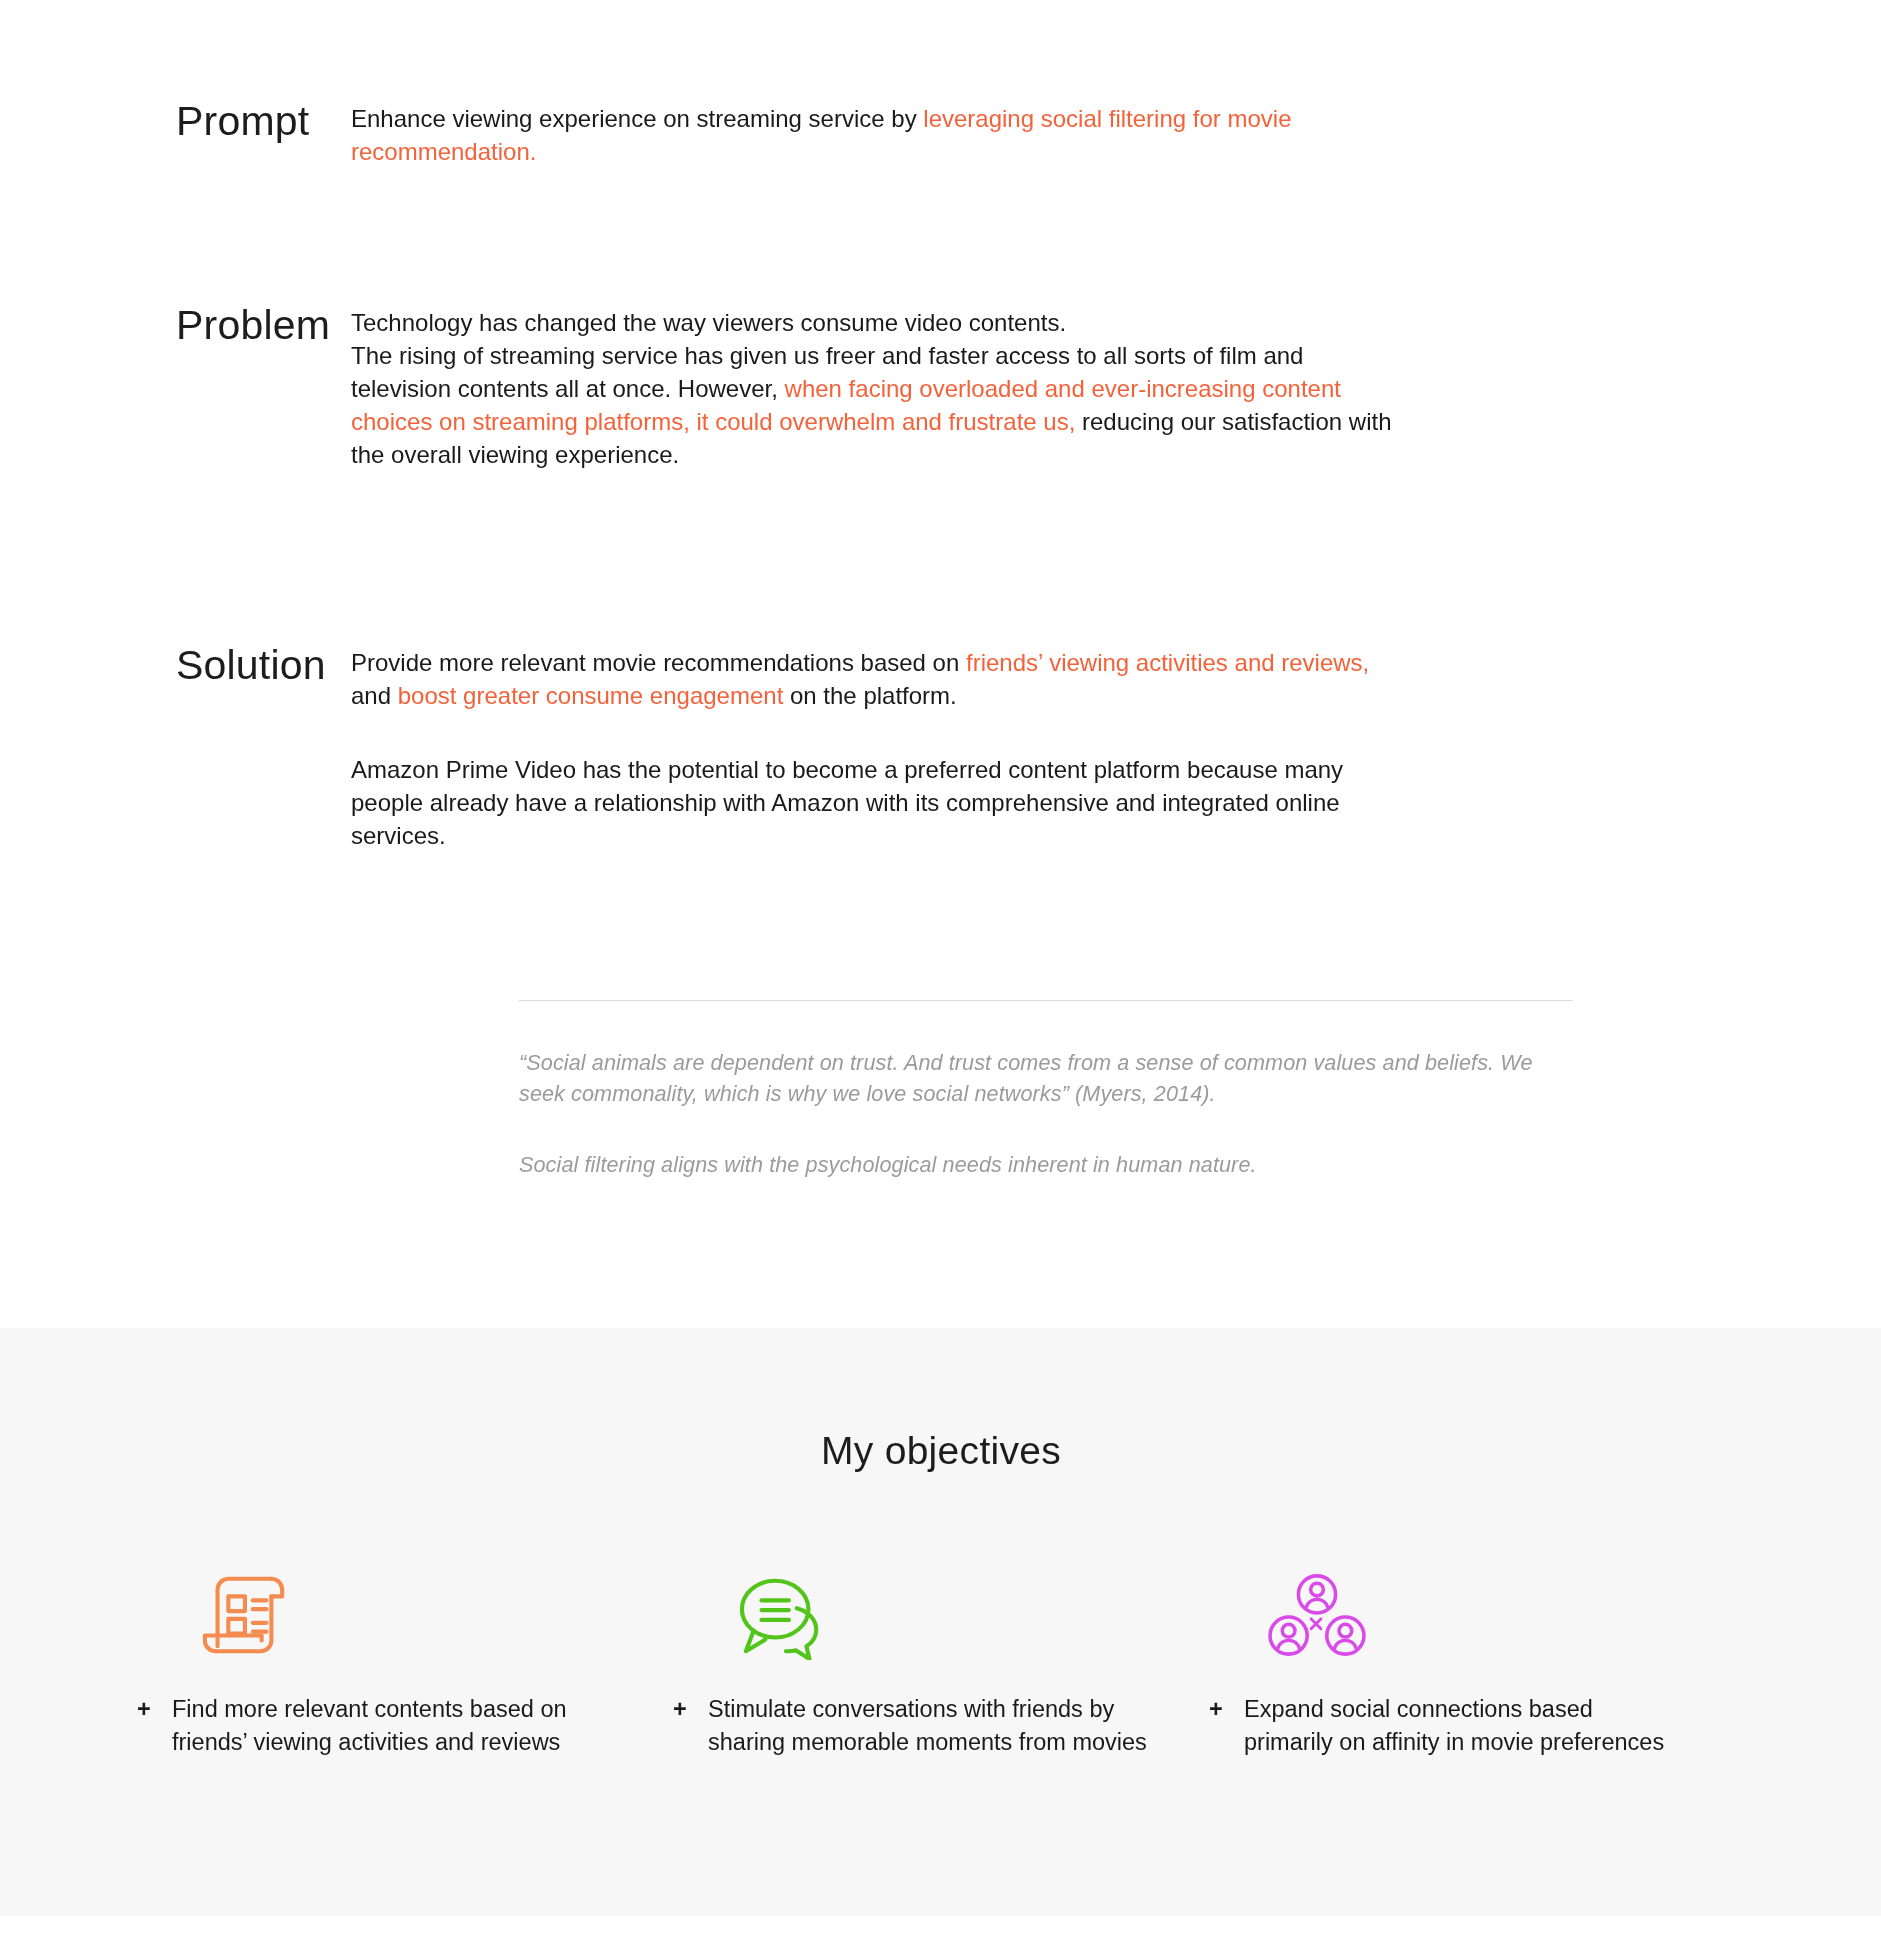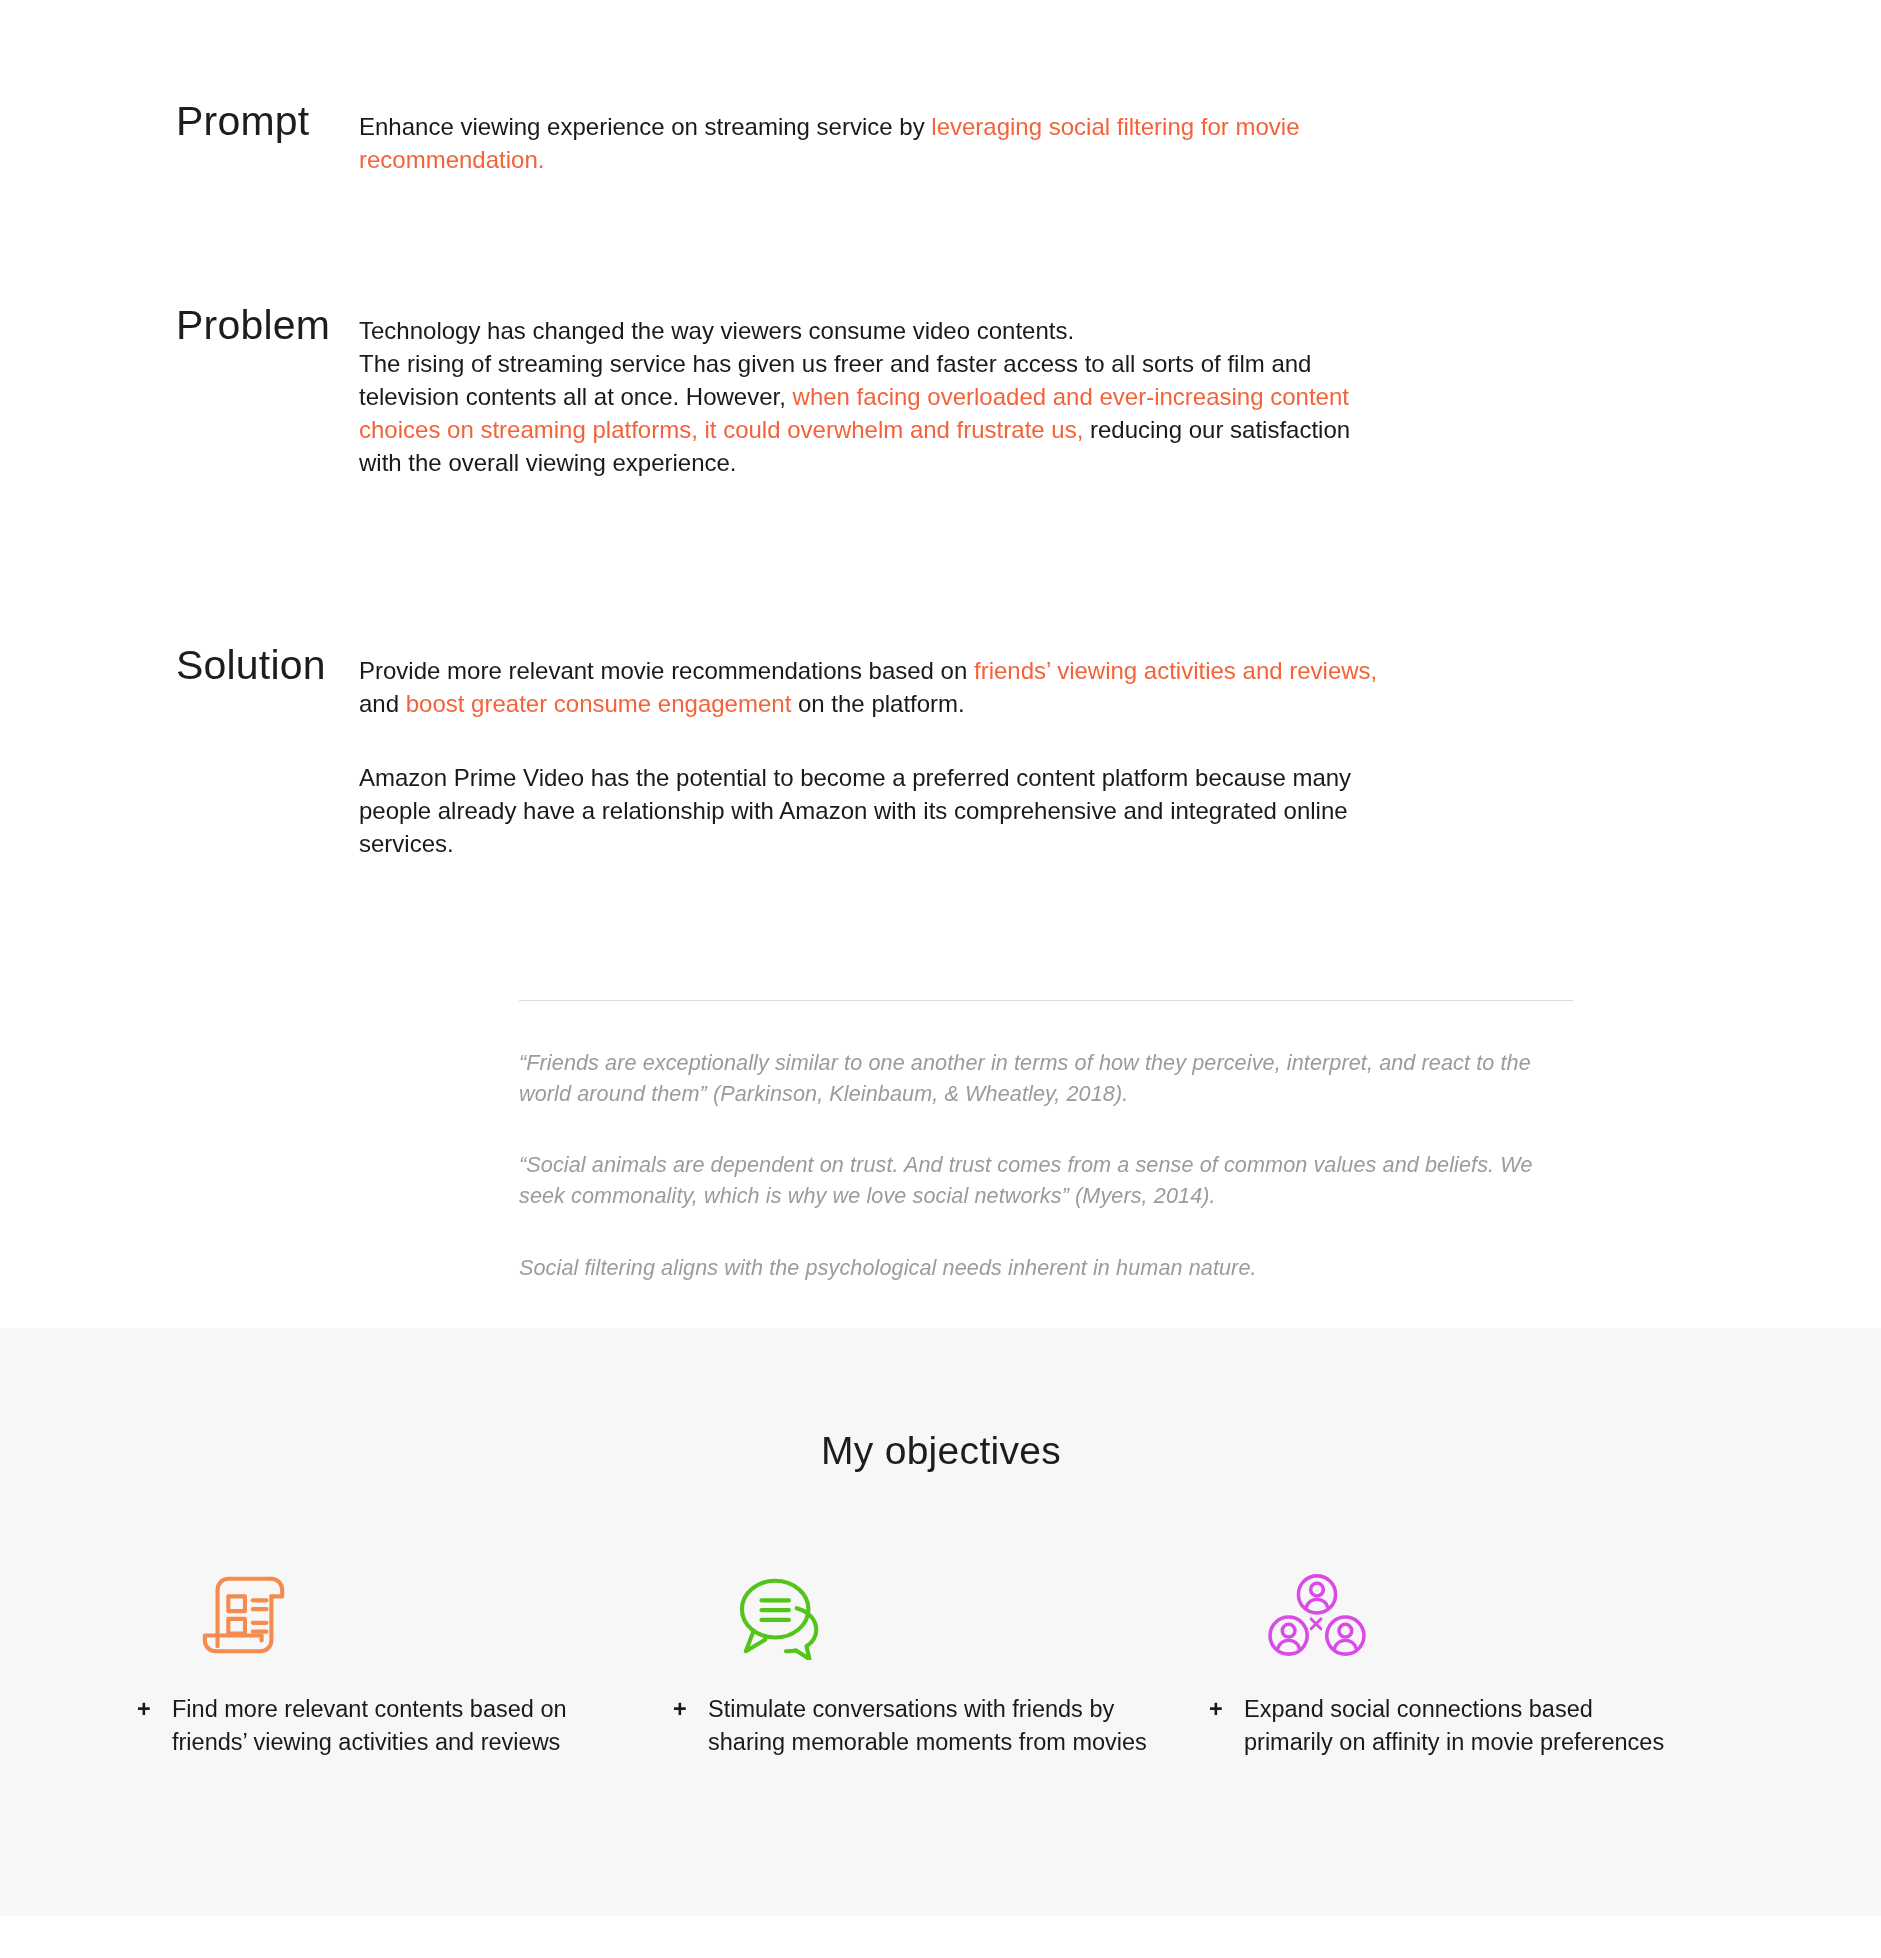--- a/index.html
+++ b/index.html
@@ -47,21 +47,21 @@
   }
 
   .row-body {
     width: 1054px;
     font-size: 24px;
     line-height: 1.38;
     color: #1a1a1a;
     font-weight: 400;
   }
 
-  .row-body p { margin: 12px; }
+  .row-body p { margin: 4px; }
   .row-body p + p { margin-top: 41px; }
 
   .hl { color: #f4623a; }
 
   
   #row-prompt  { top: 98px; }
   #row-problem { top: 302px; }
   #row-solution{ top: 642px; }
 
   .row-prompt .row-label { font-size: 41px; }
@@ -181,21 +181,20 @@
       <div class="row-body">
         <p>
           <span>Provide more relevant movie recommendations based on </span><span class="hl">friends’ viewing activities and reviews,</span><span> and </span><span class="hl">boost greater consume engagement</span><span> on the platform.</span>
         </p>
         <p>Amazon Prime Video has the potential to become a preferred content platform because many people already have a relationship with Amazon with its comprehensive and integrated online services.</p>
       </div>
     </div>
 
     <div class="quotes-wrap">
       <div class="divider"></div>
-      <div class="quote">“Friends are exceptionally similar to one another in terms of how they perceive, interpret, and react to the world around them” (Parkinson, Kleinbaum, &amp; Wheatley, 2018).</div>
       <div class="quote">“Social animals are dependent on trust. And trust comes from a sense of common values and beliefs. We seek commonality, which is why we love social networks” (Myers, 2014).</div>
       <div class="quote">Social filtering aligns with the psychological needs inherent in human nature.</div>
     </div>
 
   </div>
 
   <div class="objectives-section">
     <div class="objectives-title">My objectives</div>
 
     <div class="objectives-grid">

